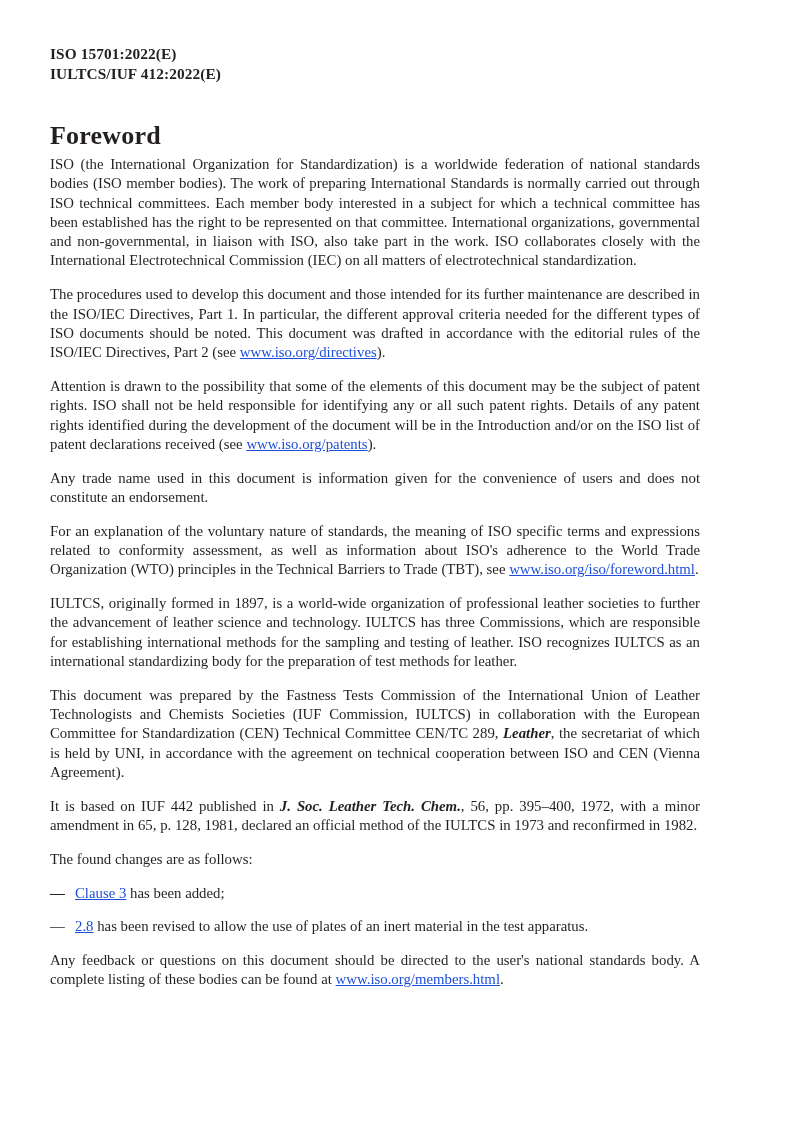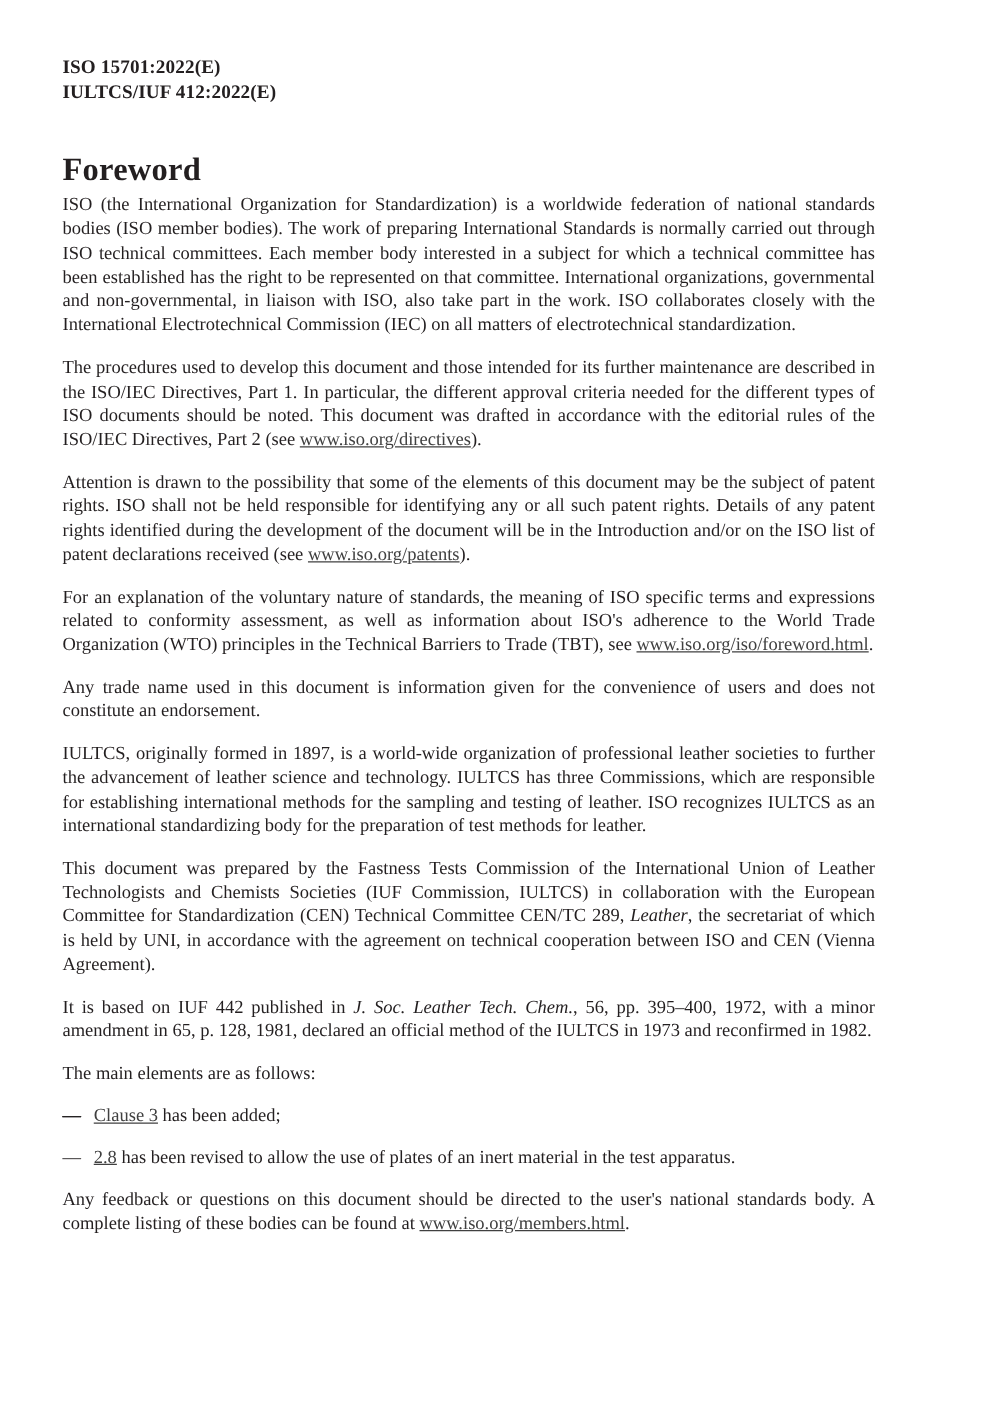--- a/index.html
+++ b/index.html
@@ -52,26 +52,26 @@
     margin: 0 0 14.5px 0;
     font-size: 11.1pt;
     line-height: 1.305;
     text-align: justify;
     text-justify: inter-word;
     hyphens: none;
   }
   p.para.last { margin-bottom: 0; }
 
   a.link {
-    color: #404040;
+    color: #1d4ed8;
     text-decoration: underline;
     text-underline-offset: 1px;
   }
 
-  .it { font-style: italic; }
+  .it { font-style: italic; font-weight: bold; }
   .bd { font-weight: normal; }
 
   ul.changes {
     list-style: none;
     margin: 0 0 14.5px 0;
     padding: 0;
   }
   ul.changes li {
     position: relative;
     padding-left: 25px;
@@ -113,32 +113,32 @@
   <h1 class="page-title">Foreword</h1>
 
   <div class="content">
 
     <p class="para">ISO (the International Organization for Standardization) is a worldwide federation of national standards bodies (ISO member bodies). The work of preparing International Standards is normally carried out through ISO technical committees. Each member body interested in a subject for which a technical committee has been established has the right to be represented on that committee. International organizations, governmental and non-governmental, in liaison with ISO, also take part in the work. ISO collaborates closely with the International Electrotechnical Commission (IEC) on all matters of electrotechnical standardization.</p>
 
     <p class="para"><span>The procedures used to develop this document and those intended for its further maintenance are described in the ISO/IEC Directives, Part 1. In particular, the different approval criteria needed for the different types of ISO documents should be noted. This document was drafted in accordance with the editorial rules of the ISO/IEC Directives, Part 2 (see </span><a class="link" href="#">www.iso.org/directives</a><span>).</span></p>
 
     <p class="para"><span>Attention is drawn to the possibility that some of the elements of this document may be the subject of patent rights. ISO shall not be held responsible for identifying any or all such patent rights. Details of any patent rights identified during the development of the document will be in the Introduction and/or on the ISO list of patent declarations received (see </span><a class="link" href="#">www.iso.org/patents</a><span>).</span></p>
 
+    <p class="para">Any trade name used in this document is information given for the convenience of users and does not constitute an endorsement.</p>
+
     <p class="para"><span>For an explanation of the voluntary nature of standards, the meaning of ISO specific terms and expressions related to conformity assessment, as well as information about ISO's adherence to the World Trade Organization (WTO) principles in the Technical Barriers to Trade (TBT), see </span><a class="link" href="#">www.iso.org/iso/foreword.html</a><span>.</span></p>
-
-    <p class="para">Any trade name used in this document is information given for the convenience of users and does not constitute an endorsement.</p>
 
     <p class="para">IULTCS, originally formed in 1897, is a world-wide organization of professional leather societies to further the advancement of leather science and technology. IULTCS has three Commissions, which are responsible for establishing international methods for the sampling and testing of leather. ISO recognizes IULTCS as an international standardizing body for the preparation of test methods for leather.</p>
 
     <p class="para"><span>This document was prepared by the Fastness Tests Commission of the International Union of Leather Technologists and Chemists Societies (IUF Commission, IULTCS) in collaboration with the European Committee for Standardization (CEN) Technical Committee CEN/TC 289, </span><span class="it">Leather</span><span>, the secretariat of which is held by UNI, in accordance with the agreement on technical cooperation between ISO and CEN (Vienna Agreement).</span></p>
 
     <p class="para"><span>It is based on IUF 442 published in </span><span class="it">J. Soc. Leather Tech. Chem.</span><span>, </span><span class="bd">56</span><span>, pp. 395–400, 1972, with a minor amendment in </span><span class="bd">65</span><span>, p. 128, 1981, declared an official method of the IULTCS in 1973 and reconfirmed in 1982.</span></p>
 
 
-    <p class="para">The main elements are as follows:</p>
+    <p class="para">The found changes are as follows:</p>
 
     <ul class="changes">
       <li><span class="dash">—</span></li>
       <li><span class="dash">—</span></li>
       <li><span class="dash">—</span><a class="link" href="#">Clause 3</a><span> has been added;</span></li>
       <li><span class="dash">—</span><a class="link" href="#">2.8</a><span> has been revised to allow the use of plates of an inert material in the test apparatus.</span></li>
     </ul>
 
     <p class="para last"><span>Any feedback or questions on this document should be directed to the user's national standards body. A complete listing of these bodies can be found at </span><a class="link" href="#">www.iso.org/members.html</a><span>.</span></p>
 

